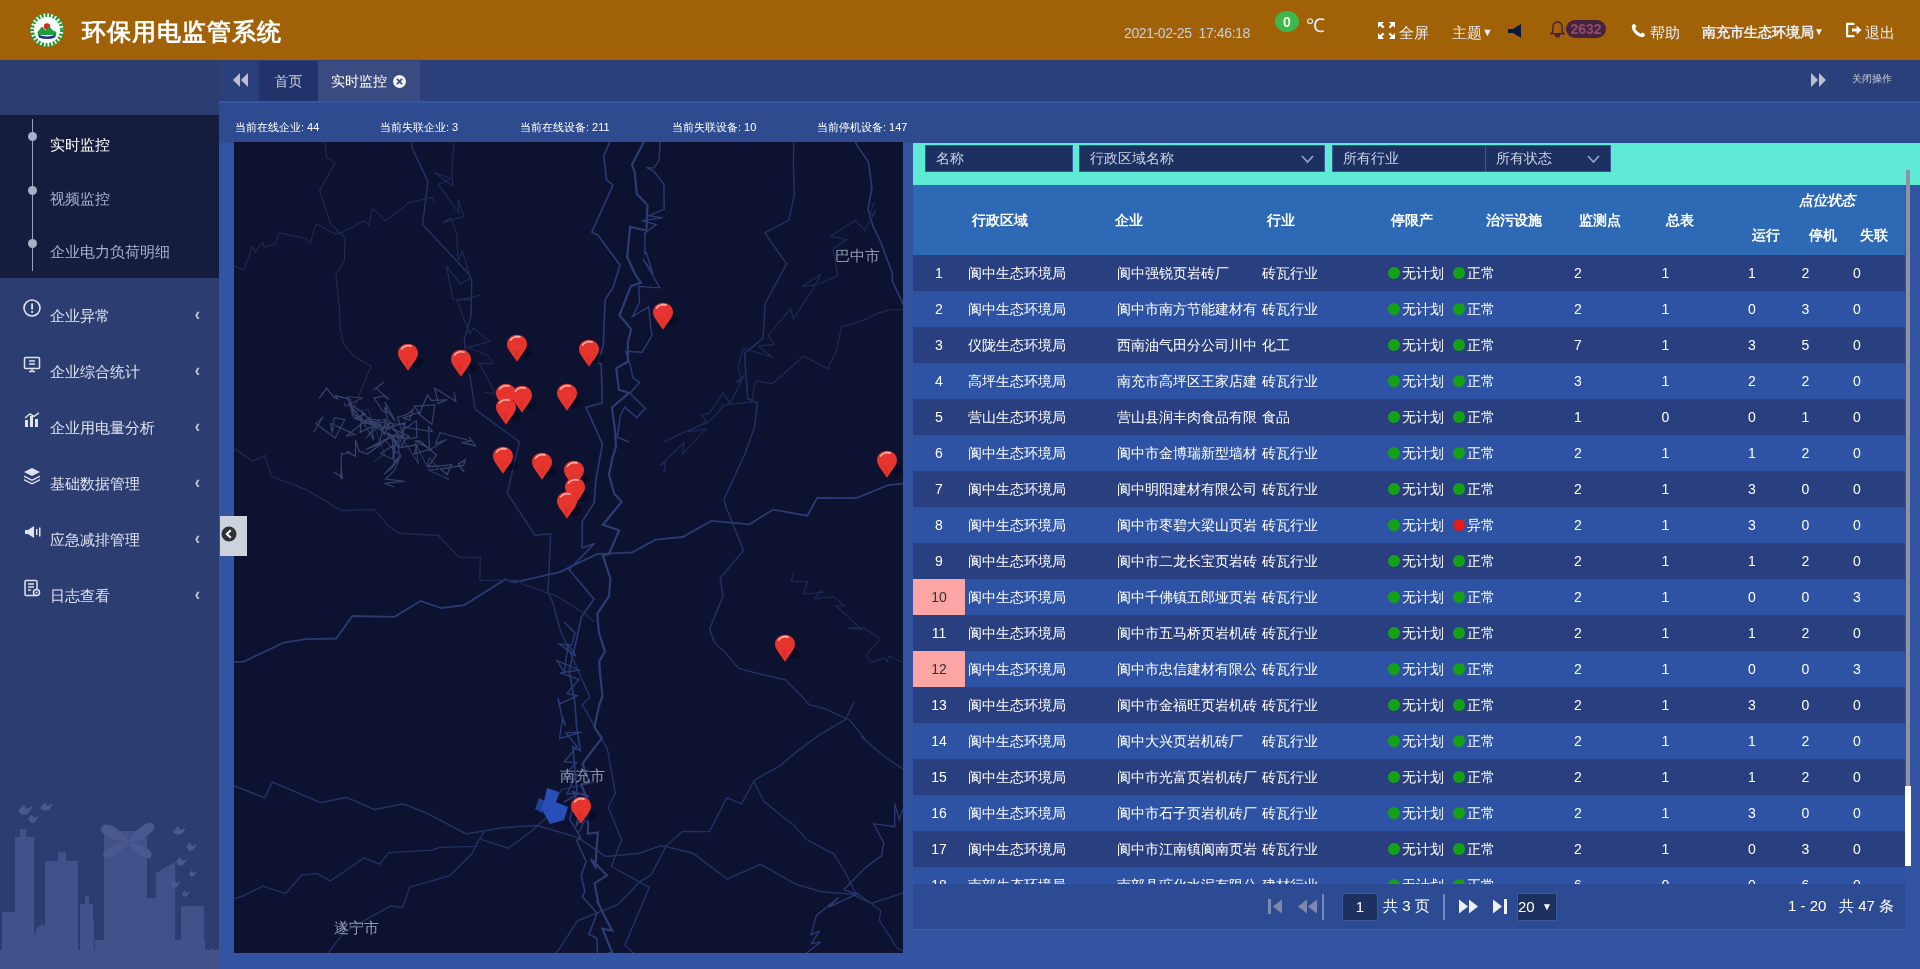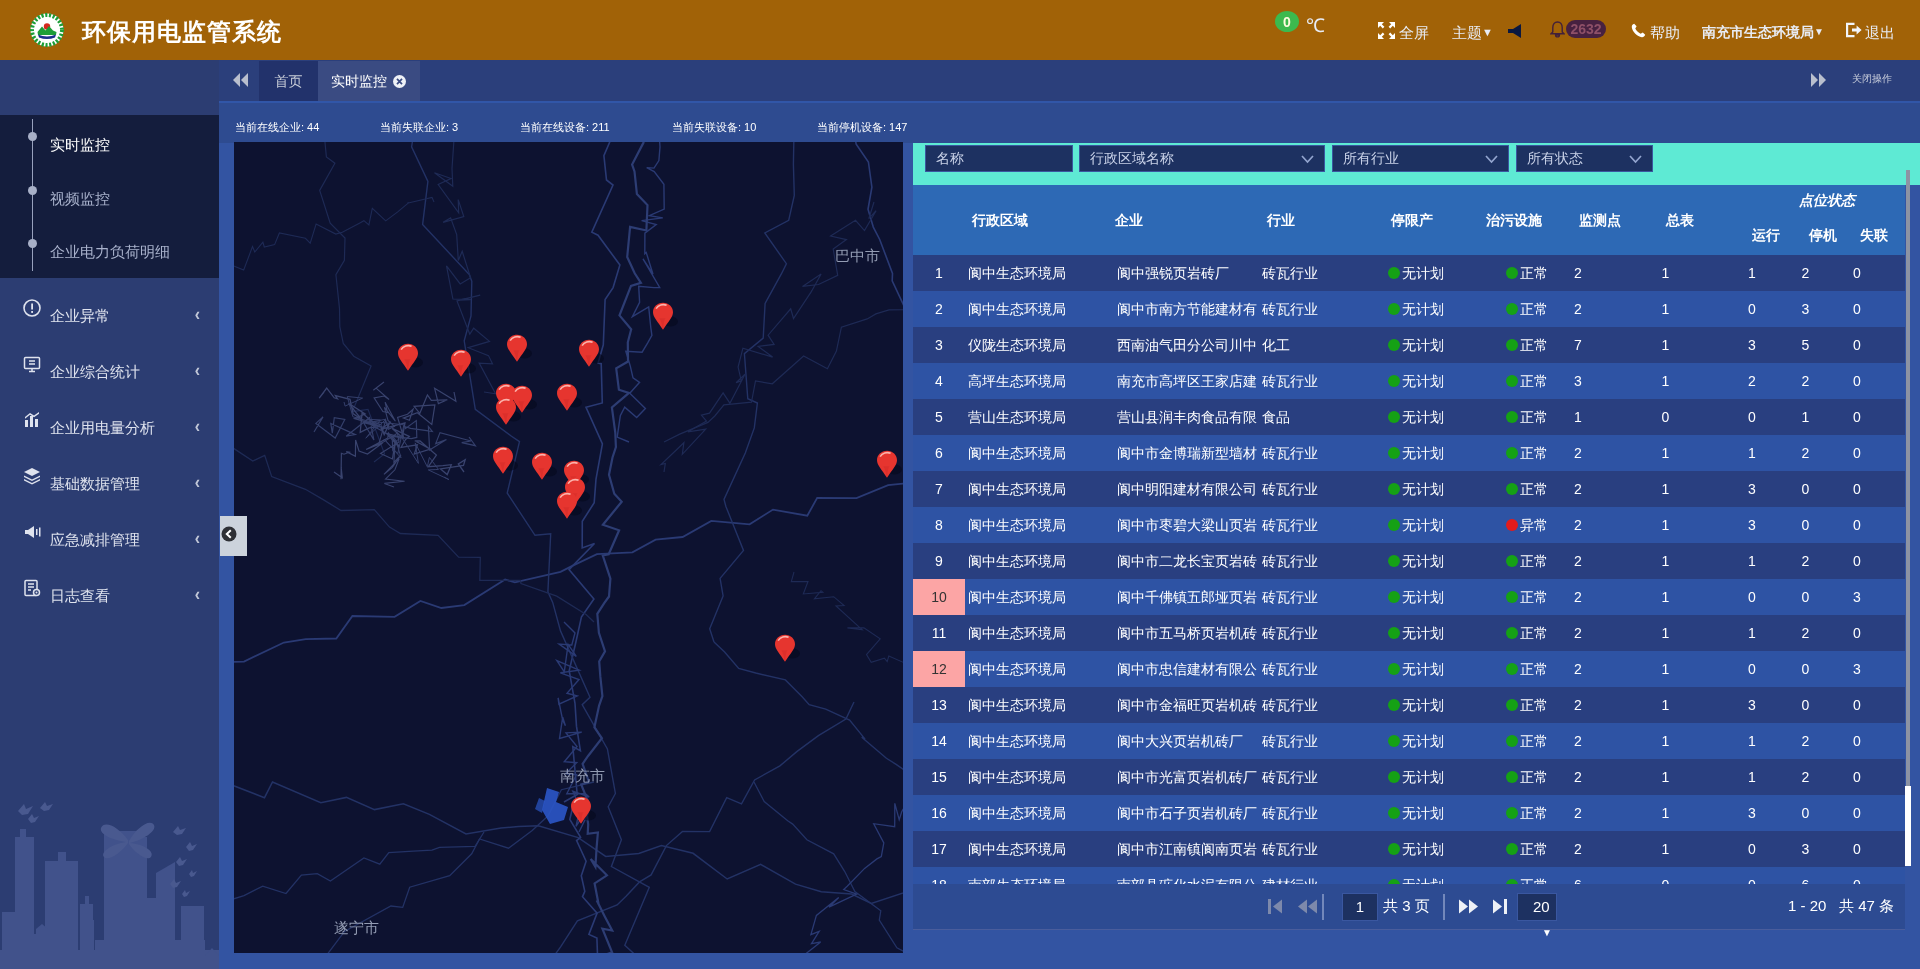--- a/index.html
+++ b/index.html
@@ -41,21 +41,21 @@
 .trow{position:relative;width:992px;height:36px}
 .rd{background:#293f80}
 .rl{background:#2e53a4}
 .tc{position:absolute;top:0;height:36px;line-height:36px;color:#fff;font-size:14px;white-space:nowrap;overflow:hidden}
 
 .c0{left:0;width:52px;text-align:center}
 .c1{left:52px;width:150px;padding-left:3px}
 .c2{left:202px;width:147px;padding-left:2px}
 .c3{left:349px;width:110px}
 .c4{left:460px;width:86px;text-align:center}
-.c5{left:570px;width:88px;text-align:center}
+.c5{left:540px;width:88px;}
 .c6{left:634px;width:62px;text-align:center}
 .c7{left:696px;width:113px;text-align:center}
 .c8{left:809px;width:60px;text-align:center}
 .c9{left:869px;width:47px;text-align:center}
 .c10{left:916px;width:56px;text-align:center}
 
 .num-sel{background:#fca5a5;color:#333}
 .dot{display:inline-block;width:12px;height:12px;border-radius:50%;margin-right:2px;vertical-align:-1px}
 .gdot{background:#15a115}
 .rdot{background:#e31b1b}
@@ -69,20 +69,21 @@
 <div class="hdr">
   <svg class="abs" style="left:30px;top:13px" width="34" height="34" viewBox="0 0 34 34">
     <circle cx="17" cy="17" r="16.5" fill="#fff"></circle>
     <circle cx="17" cy="17" r="15" fill="none" stroke="#1d9e38" stroke-width="4" stroke-dasharray="2.2,1.6"></circle>
     <circle cx="17" cy="17" r="10.5" fill="#fff"></circle>
     <circle cx="17" cy="13.4" r="3.2" fill="#d52a1e"></circle>
     <path d="M7.5,19 L12,13.5 L15.5,17.5 L19,13 L23,17.5 L26.5,19 L26,22 L8,22 Z" fill="#1d9e38"></path>
     <path d="M8,21.5 Q17,25.5 26,21.5 L25,24.5 Q17,27.5 9,24.5 Z" fill="#1b2f8e"></path>
   </svg>
   <div class="title">环保用电监管系统</div>
+  <div class="hright" style="left:1124px;top:25px;font-size:14px;letter-spacing:-0.4px;color:#c8cfdd">2021-02-25&nbsp; 17:46:18</div>
   <svg class="abs" style="left:1275px;top:11px" width="24" height="21">
       <ellipse cx="12" cy="10.5" rx="12" ry="10.5" fill="#3cb94e"></ellipse>
       <text x="12" y="15.5" font-size="14" font-weight="bold" fill="#fffce0" text-anchor="middle" font-family="Liberation Sans">0</text>
     </svg>
   <div class="hright" style="left:1306px;top:12px;font-size:19px">℃</div>
   <svg class="abs" style="left:1378px;top:22px" width="17" height="17" viewBox="0 0 17 17" fill="#fff">
     <path d="M0,0 L6,0 L3.8,2.2 L6.4,4.8 L4.8,6.4 L2.2,3.8 L0,6 Z"></path>
     <path d="M17,0 L17,6 L14.8,3.8 L12.2,6.4 L10.6,4.8 L13.2,2.2 L11,0 Z"></path>
     <path d="M0,17 L0,11 L2.2,13.2 L4.8,10.6 L6.4,12.2 L3.8,14.8 L6,17 Z"></path>
     <path d="M17,17 L11,17 L13.2,14.8 L10.6,12.2 L12.2,10.6 L14.8,13.2 L17,11 Z"></path>
@@ -382,21 +383,21 @@
   </svg>
 
 <div class="filters">
   <div class="fin" style="left:12px;width:148px">名称</div>
   <div class="fin" style="left:166px;width:246px">行政区域名称<svg class="fchev" width="13" height="9" viewBox="0 0 13 9">
         <path d="M1,1 L6.5,7 L12,1" stroke="#93a5cf" stroke-width="1.7" fill="none"></path>
       </svg></div>
   <div class="fin" style="left:419px;width:177px">所有行业<svg class="fchev" width="13" height="9" viewBox="0 0 13 9">
         <path d="M1,1 L6.5,7 L12,1" stroke="#93a5cf" stroke-width="1.7" fill="none"></path>
       </svg></div>
-  <div class="fin" style="left:603px;width:137px">所有状态<svg class="fchev" width="13" height="9" viewBox="0 0 13 9">
+  <div class="fin" style="left:572px;width:126px">所有状态<svg class="fchev" width="13" height="9" viewBox="0 0 13 9">
         <path d="M1,1 L6.5,7 L12,1" stroke="#93a5cf" stroke-width="1.7" fill="none"></path>
       </svg></div>
 </div>
 
 <div class="thead">
   <span style="left:59px;top:27px">行政区域</span>
   <span style="left:202px;top:27px">企业</span>
   <span style="left:354px;top:27px">行业</span>
   <span style="left:478px;top:27px">停限产</span>
   <span style="left:573px;top:27px">治污设施</span>
@@ -659,17 +660,17 @@
   <div class="abs" style="left:470px;top:13px">共 3 页</div>
   <div class="abs" style="left:530px;top:10px;width:2px;height:26px;background:#7388bb"></div>
   <svg class="abs" style="left:546px;top:15px" width="19" height="15" viewBox="0 0 19 15" fill="#eef1f6">
       <path d="M0,0.5 L0,14.5 L9,7.5 Z"></path>
       <path d="M10,0.5 L10,14.5 L19,7.5 Z"></path>
     </svg>
   <svg class="abs" style="left:580px;top:15px" width="14" height="15" viewBox="0 0 14 15" fill="#eef1f6">
       <path d="M0,0.5 L0,14.5 L9,7.5 Z"></path>
       <rect x="11" y="0" width="3" height="15"></rect>
     </svg>
-  <div class="abs" style="left:604px;top:9px;width:40px;height:28px;background:#1d3161;border:1px solid #3a57a0;color:#fff;font-size:15px;line-height:26px;padding-left:15px">20<span style="float:right;margin-right:4px;font-size:10px">▼</span></div>
+  <div class="abs" style="left:604px;top:9px;width:40px;height:28px;background:#1d3161;border:1px solid #3a57a0;color:#fff;font-size:15px;line-height:26px;padding-left:0">20<span style="float:right;margin-right:4px;font-size:10px">▼</span></div>
   <div class="abs" style="right:11px;top:13px">1 - 20&nbsp;&nbsp; 共 47 条</div>
 </div>
 <div class="scrltrack"></div>
 <div class="scrlthumb"></div>
 
 </body></html>

